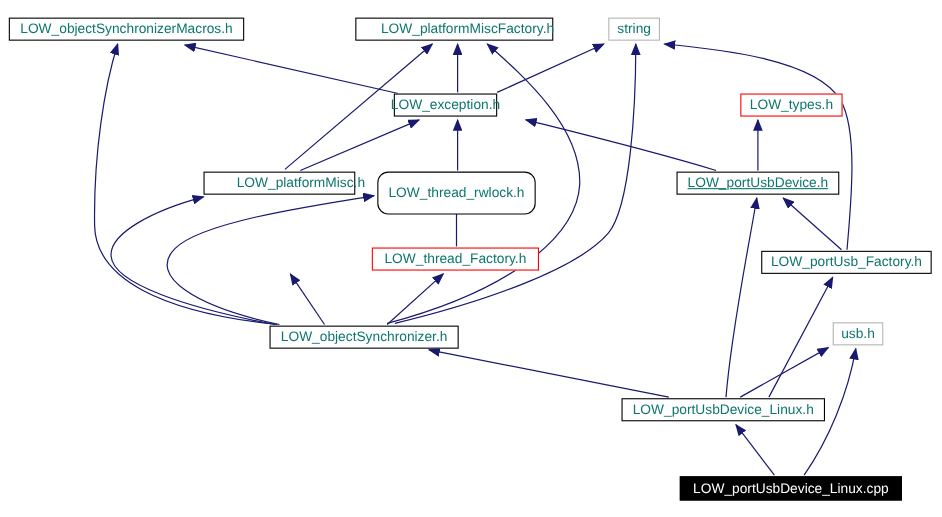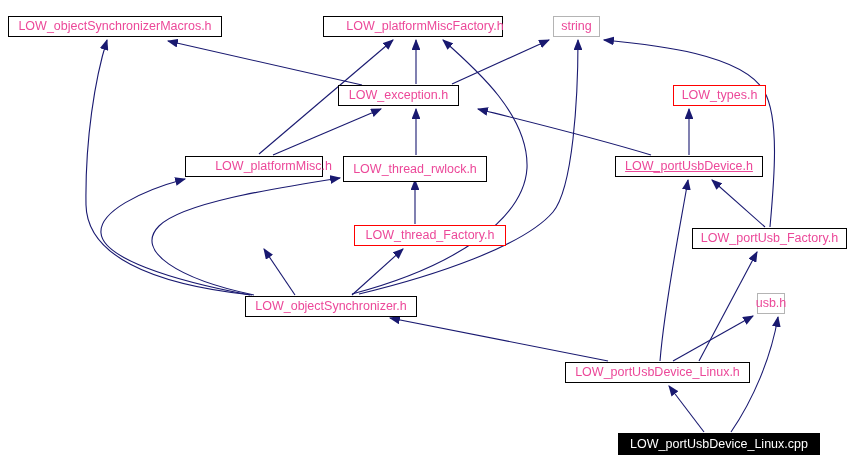--- a/index.html
+++ b/index.html
@@ -10,21 +10,21 @@
     overflow:hidden;
     font-family:"Liberation Sans","DejaVu Sans",sans-serif;
   }
   .canvas svg{position:absolute;left:0;top:0;}
   .node{
     position:absolute;
     box-sizing:border-box;
     display:flex;align-items:center;justify-content:center;
     border:1px solid #000000;
     background:#ffffff;
-    color:#ec4899;
+    color:#0f766e;
     font-size:12.5px;
     line-height:1;
     white-space:nowrap;
     z-index:2;
   }
   .node.truncated{border-color:#ff0000;}
   .node.external{border-color:#b4b4b4;text-align:right;}
   .node.root{background:#000000;border-color:#000000;color:#ffffff;}
   .edge{fill:none;stroke-width:1.1px;}
 </style>
@@ -59,24 +59,24 @@
       <path d="M660,361 C665,300 681,222 688,180" class="edge" stroke="#191970" marker-end="url(#arr)"></path>
       <path d="M699,361 L757,252" class="edge" stroke="#191970" marker-end="url(#arr)"></path>
       <path d="M608,361 L390,318" class="edge" stroke="#191970" marker-end="url(#arr)"></path>
       <path d="M673,361 L753,316" class="edge" stroke="#191970" marker-end="url(#arr)"></path>
       <path d="M704,432 L669,386" class="edge" stroke="#191970" marker-end="url(#arr)"></path>
       <path d="M731,432 C753,400 771,358 778,317" class="edge" stroke="#191970" marker-end="url(#arr)"></path>
     </svg>
 <div class="node default" style="left: 8px; top: 16px; width: 214px; height: 21px;">LOW_objectSynchronizerMacros.h</div>
     <div class="node default" style="left: 323px; top: 16px; width: 180px; height: 21px; padding-left: 24px;">LOW_platformMiscFactory.h</div>
     <div class="node external" style="left: 553px; top: 16px; width: 47px; height: 21px;">string</div>
-    <div class="node default" style="left: 338px; top: 85px; width: 121px; height: 21px;">LOW_exception.h</div>
+    <div class="node default" style="left: 358px; top: 85px; width: 94px; height: 21px;">LOW_exception.h</div>
     <div class="node truncated" style="left: 645px; top: 85px; width: 93px; height: 21px; margin-left: 28px;">LOW_types.h</div>
     <div class="node default" style="left: 185px; top: 156px; width: 138px; height: 21px; padding-left: 39px;">LOW_platformMisc.h</div>
-    <div class="node default" style="left: 343px; top: 156px; width: 144px; height: 26px;">LOW_thread_rwlock.h</div>
+    <div class="node default" style="left: 343px; top: 156px; width: 144px; height: 39px; border-radius: 10px;">LOW_thread_rwlock.h</div>
     <div class="node default" style="left: 615px; top: 156px; width: 148px; height: 21px; text-decoration: underline;">LOW_portUsbDevice.h</div>
-    <div class="node truncated" style="left: 338px; top: 225px; width: 152px; height: 21px; margin-left: 16px;">LOW_thread_Factory.h</div>
+    <div class="node truncated" style="left: 338px; top: 225px; width: 152px; height: 21px;">LOW_thread_Factory.h</div>
     <div class="node default" style="left: 692px; top: 228px; width: 155px; height: 21px;">LOW_portUsb_Factory.h</div>
     <div class="node default" style="left: 245px; top: 296px; width: 172px; height: 21px;">LOW_objectSynchronizer.h</div>
-    <div class="node external" style="left: 757px; top: 293px; width: 28px; height: 21px;">usb.h</div>
+    <div class="node external" style="left: 757px; top: 293px; width: 46px; height: 21px;">usb.h</div>
     <div class="node default" style="left: 565px; top: 362px; width: 185px; height: 21px;">LOW_portUsbDevice_Linux.h</div>
     <div class="node root" style="left: 618px; top: 433px; width: 202px; height: 22px;">LOW_portUsbDevice_Linux.cpp</div>
   </div>
 
 </body></html>

